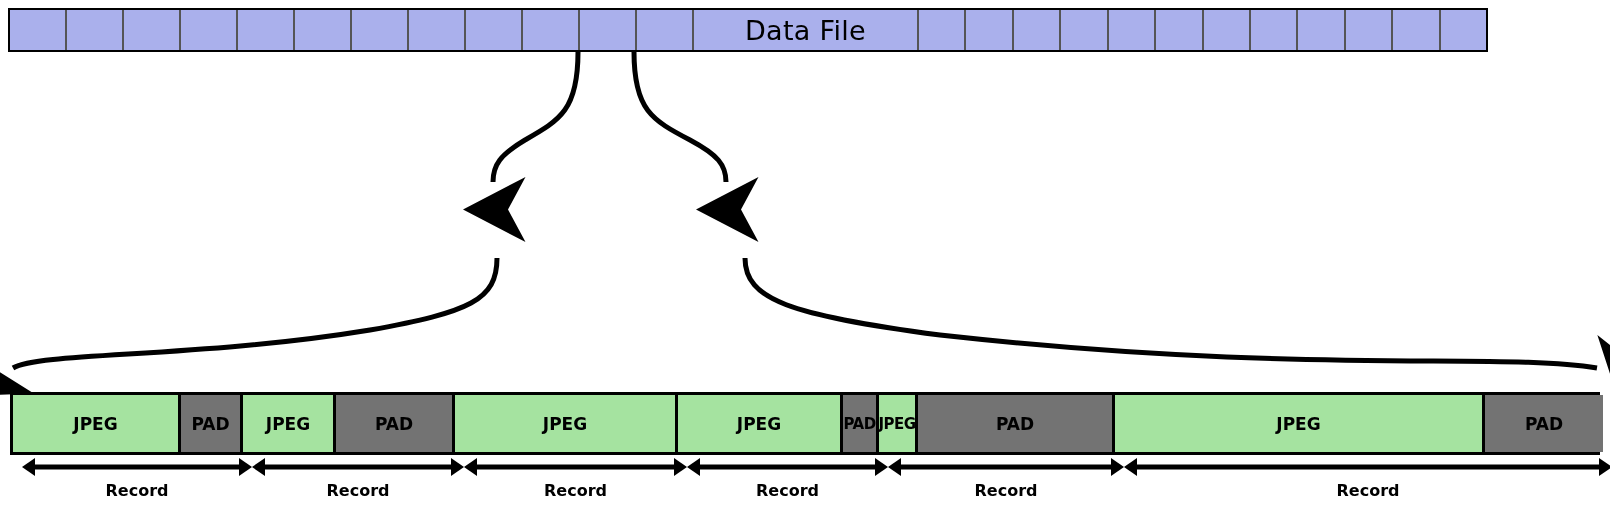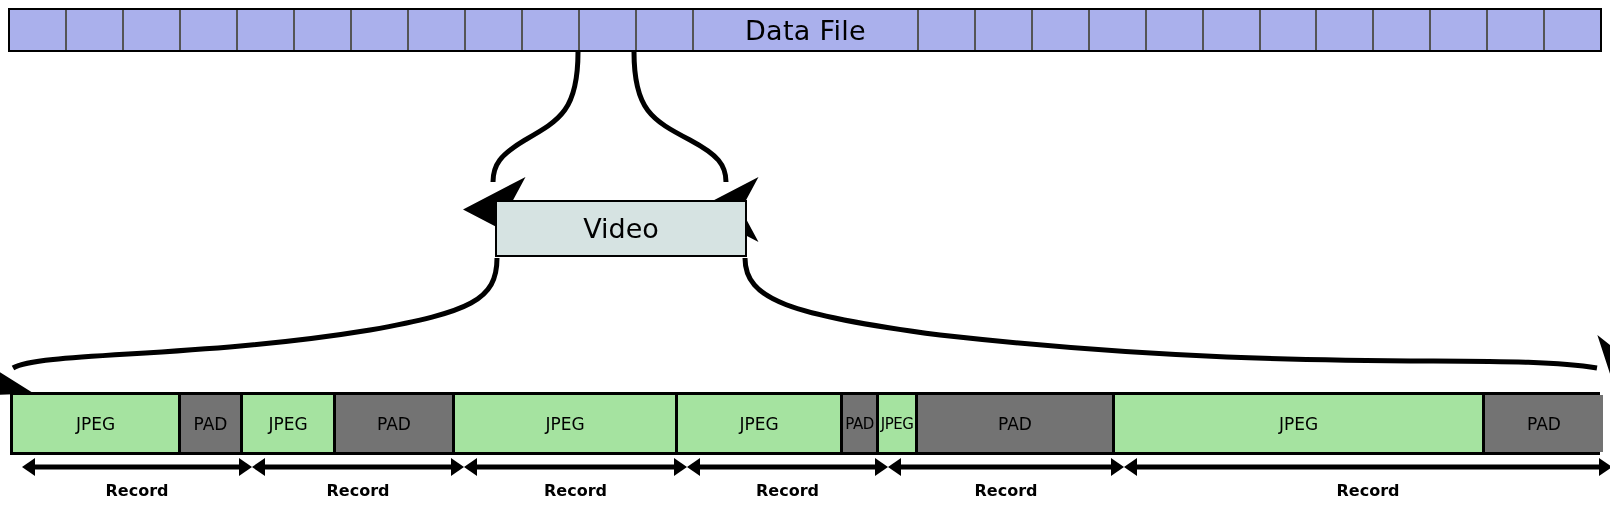--- a/index.html
+++ b/index.html
@@ -17,21 +17,21 @@
     position: relative;
     width: 1610px;
     height: 518px;
   }
 
   
   .datafile-bar {
     position: absolute;
     left: 8px;
     top: 8px;
-    width: 1594px;
+    width: 1480px;
     height: 44px;
     border: 2px solid #000000;
     box-sizing: border-box;
     display: flex;
     background: #aab0ec;
   }
   .df-cell {
     background: #aab0ec;
     border-right: 2px solid #555555;
     box-sizing: border-box;
@@ -87,21 +87,21 @@
     display: flex;
     background: #ffffff;
   }
   .seg {
     box-sizing: border-box;
     border-right: 3px solid #000000;
     display: flex;
     align-items: center;
     justify-content: center;
     font-size: 17px;
-    font-weight: normal;
+    font-weight: bold;
     color: #000000;
     overflow: hidden;
     height: 100%;
   }
   .seg.last { border-right: none; }
   .seg.jpeg { background: #a5e3a0; }
   .seg.pad  { background: #737373; }
   .seg.tiny { font-size: 15px; letter-spacing: -0.5px; }
 
   
@@ -164,23 +164,20 @@
 
     <path d="M 578,52 C 578,110 560,120 525,140 C 500,155 493,165 493,182" fill="none" stroke="#000000" stroke-width="5" stroke-linecap="butt" marker-end="url(#arrowdown)"></path>
 
     <path d="M 634,52 C 634,110 652,120 690,140 C 718,155 726,165 726,182" fill="none" stroke="#000000" stroke-width="5" stroke-linecap="butt" marker-end="url(#arrowdown)"></path>
 
     <path d="M 497,258 C 497,300 470,312 370,330 C 200,358 40,352 13,368" fill="none" stroke="#000000" stroke-width="5" stroke-linecap="butt" marker-end="url(#arrowdown)"></path>
 
     <path d="M 745,258 C 745,300 790,315 940,335 C 1300,375 1500,352 1597,368" fill="none" stroke="#000000" stroke-width="5" stroke-linecap="butt" marker-end="url(#arrowdown)"></path>
   </svg>
 
-  <div class="video-box">
-    <span>Video</span>
-  </div>
 
   <div class="record-bar" id="record-bar">
       <div class="seg jpeg" style="width: 168px; flex: 0 0 168px;">JPEG</div>
       <div class="seg pad" style="width: 62px; flex: 0 0 62px;">PAD</div>
       <div class="seg jpeg" style="width: 93px; flex: 0 0 93px;">JPEG</div>
       <div class="seg pad" style="width: 119px; flex: 0 0 119px;">PAD</div>
       <div class="seg jpeg" style="width: 223px; flex: 0 0 223px;">JPEG</div>
       <div class="seg jpeg" style="width: 165px; flex: 0 0 165px;">JPEG</div>
       <div class="seg pad tiny" style="width: 36px; flex: 0 0 36px;">PAD</div>
       <div class="seg jpeg tiny" style="width: 39px; flex: 0 0 39px;">JPEG</div>

